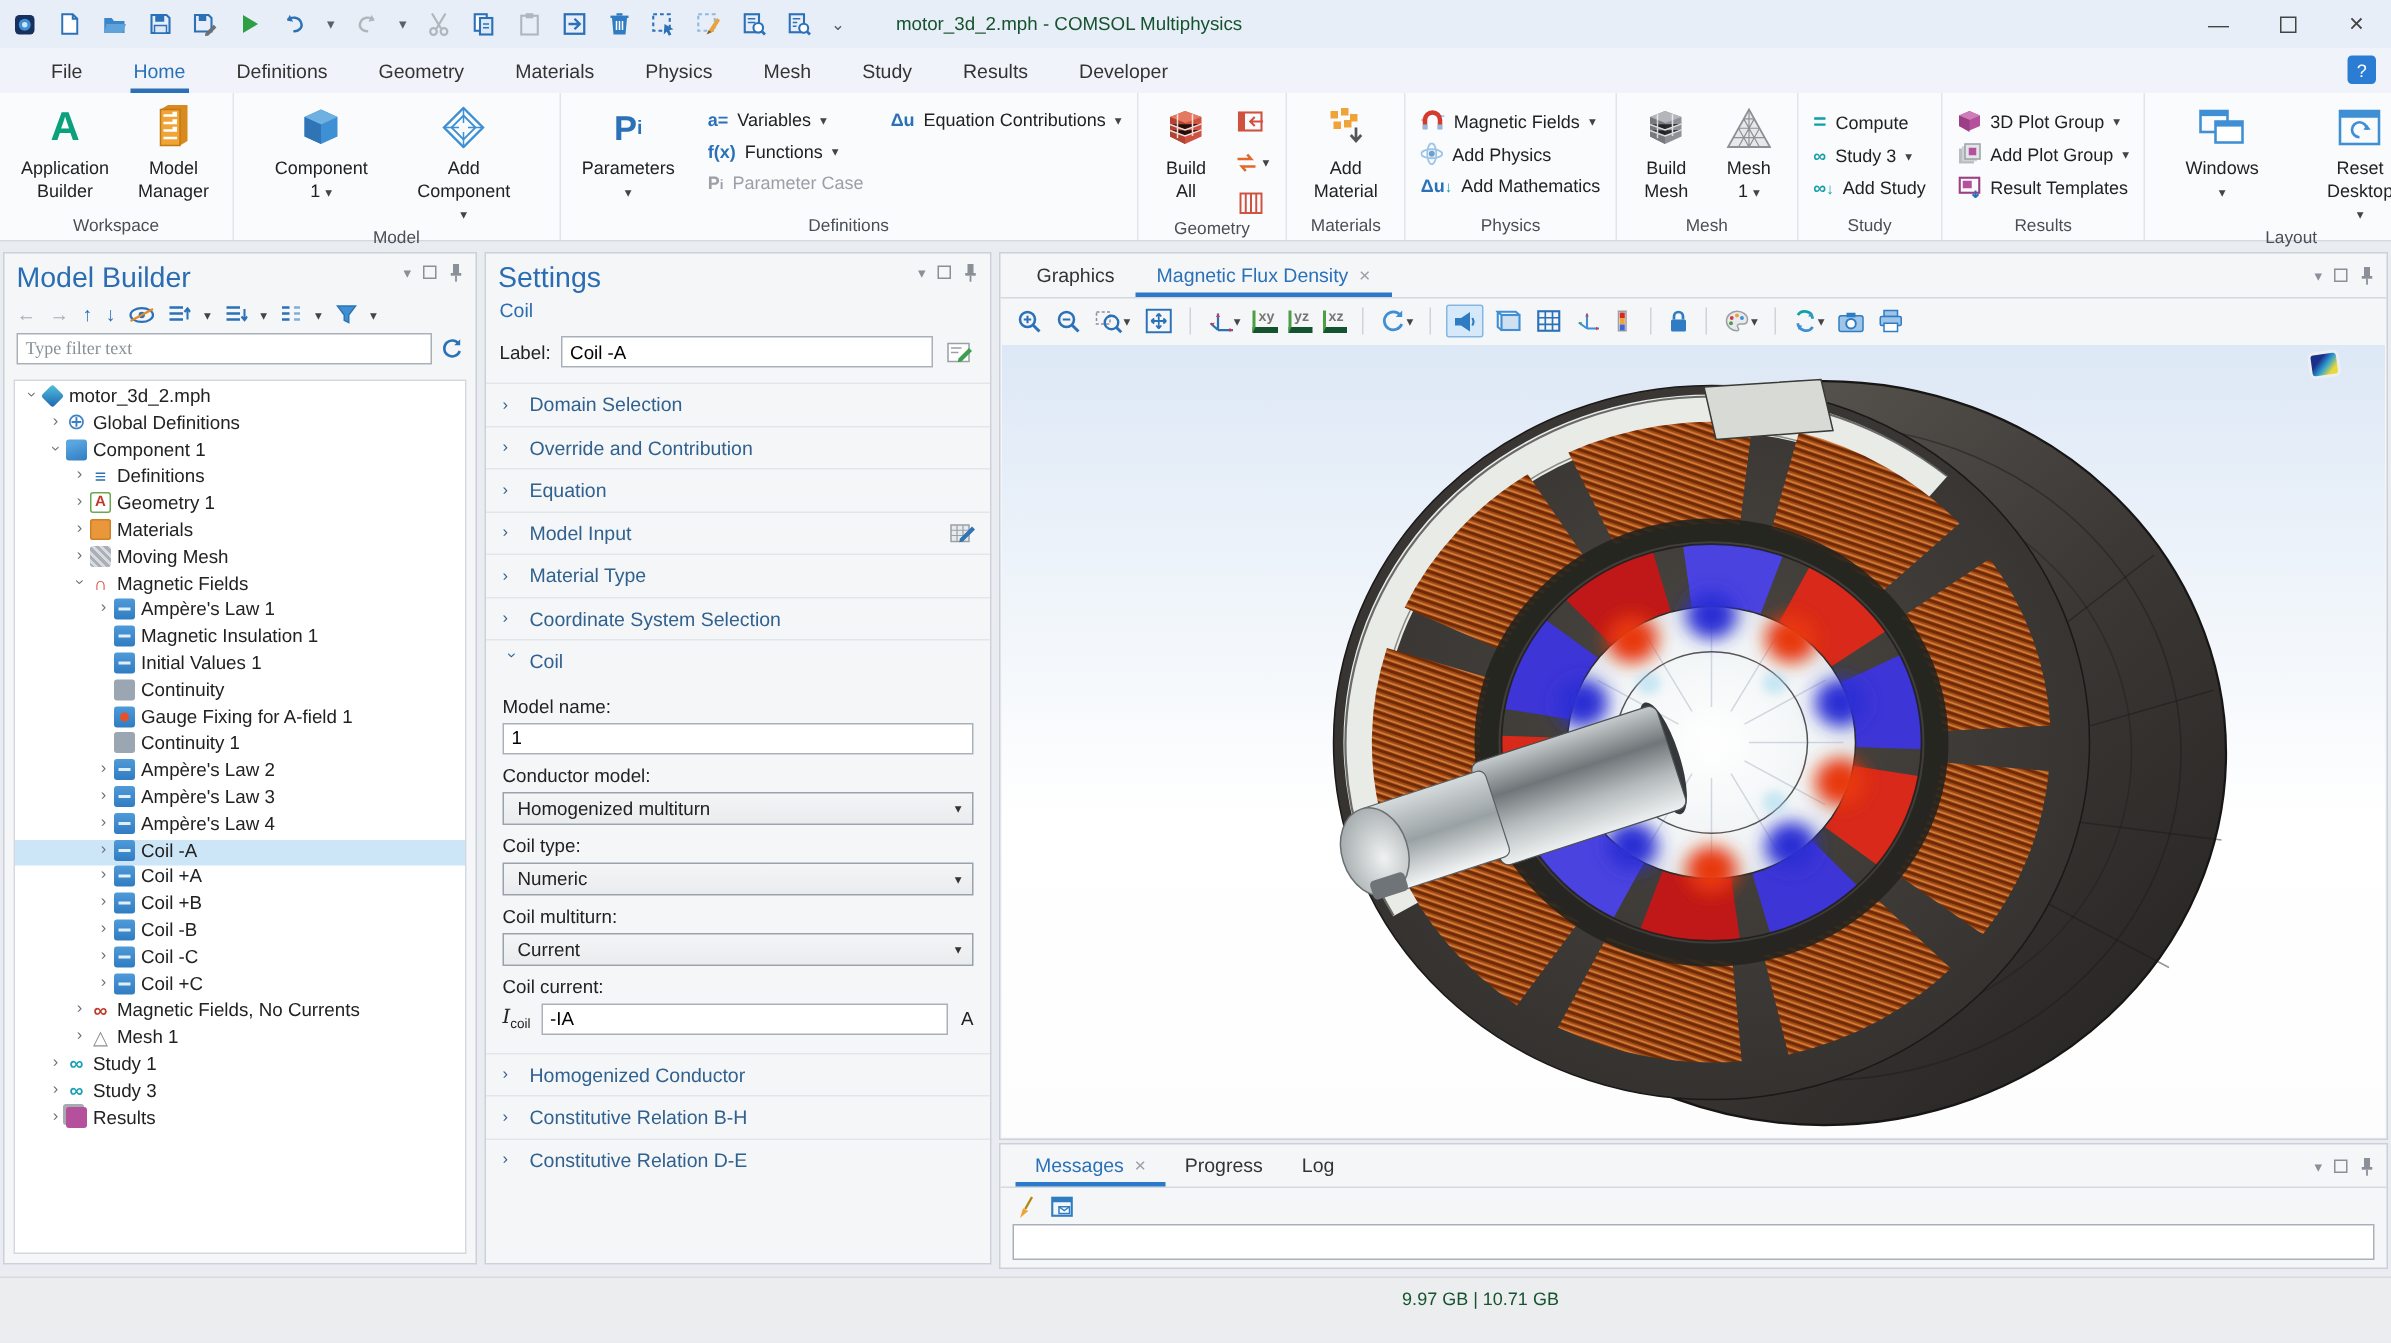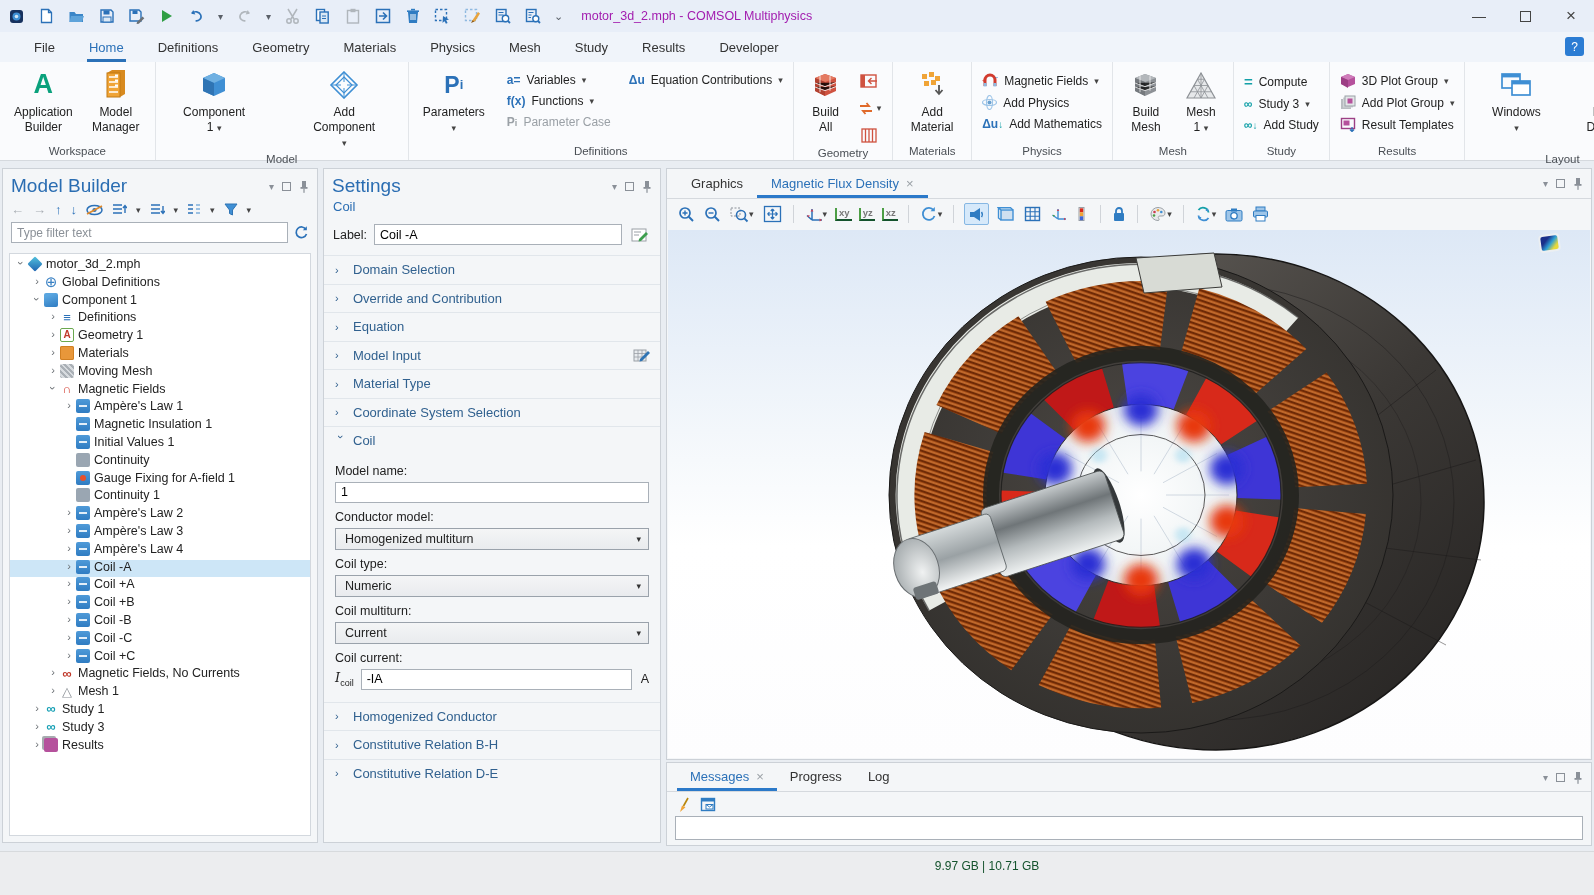--- a/index.html
+++ b/index.html
@@ -5,21 +5,21 @@
   *{box-sizing:border-box;margin:0;padding:0}
   html,body{width:1594px;height:895px;overflow:hidden}
   body{font-family:"Liberation Sans",sans-serif;font-size:12.5px;color:#222;background:#e9edf2}
   .app{position:relative;width:1594px;height:895px;background:#e9edf2;overflow:hidden}
 
   
   .titlebar{position:absolute;left:0;top:0;width:1594px;height:32px;background:#e8eef8;display:flex;align-items:center;padding-left:8px}
   .qat{display:flex;align-items:center;gap:13px}
   .qicon{display:inline-flex;width:17px;height:17px;align-items:center;justify-content:center}
   .qchev{color:#5a6068;font-size:10px}
-  .win-title{margin-left:18px;font-size:12.5px;color:#a21caf}
+  .win-title{margin-left:34px;font-size:12.5px;color:#14532d}
   .wincontrols{position:absolute;right:0;top:0;height:32px;display:flex}
   .wbtn{width:46px;height:32px;display:flex;align-items:center;justify-content:center;color:#444;font-size:14px}
 
   
   .menubar{position:absolute;left:0;top:32px;width:1594px;height:30px;background:#f0f4fa;display:flex;align-items:stretch;padding-left:32px}
   .mitem{display:flex;align-items:center;padding:0 2px;margin-right:30px;font-size:13px;color:#333;border-bottom:3px solid transparent;padding-top:3px}
   .mitem.active{color:#2b71b8;border-bottom-color:#2b71b8}
   .helpbtn{position:absolute;right:10px;top:5px;width:19px;height:19px;background:#2b7cd3;color:#fff;border-radius:3px;display:flex;align-items:center;justify-content:center;font-size:12px}
 
   
@@ -32,32 +32,32 @@
   .smallcol{display:flex;flex-direction:column;gap:7px;padding-top:7px}
   .smallbtn{display:flex;align-items:center;gap:6px;font-size:12px;color:#222;white-space:nowrap}
   .smallbtn.disabled{color:#9aa0a6}
   .chev{font-size:9px;color:#444}
   .glyph-blue{color:#2b71b8;font-weight:bold}
   .glyph-teal{color:#13a0a8;font-weight:bold}
   .glyph-gray{color:#9aa0a6;font-weight:bold}
 
   
   .panel{position:absolute;background:#f4f6f8;border:1px solid #ccd1d7}
-  .phead{display:flex;align-items:center;padding:6px 8px 2px}
+  .phead{display:flex;align-items:flex-start;padding:6px 8px 2px}
   .ptitle{font-size:19px;color:#2a6db2}
   .pctrl{margin-left:auto;display:flex;gap:8px;align-items:center;color:#8a9098}
   .csq{width:9px;height:9px;border:1.4px solid #8a9098;display:inline-block}
 
   
   #mb{left:2px;top:168px;width:316px;height:675px}
   .mtools{display:flex;align-items:center;gap:9px;padding:3px 8px 5px;font-size:13px}
   .mt{color:#2b71b8}
   .mt.gray{color:#a8adb3}
   .filterrow{display:flex;align-items:center;gap:6px;padding:0 8px 5px}
-  .filter{flex:1;height:21px;border:1px solid #a9b0b8;background:#fff;padding:0 5px;font-size:12px;font-family:Liberation Sans, sans-serif;color:#a21caf}
+  .filter{flex:1;height:21px;border:1px solid #a9b0b8;background:#fff;padding:0 5px;font-size:12px;font-family:Liberation Serif, serif;color:#a21caf}
   .filter::placeholder{color:#8a9097}
   .tree{position:absolute;left:6px;right:6px;top:84px;bottom:6px;background:#fff;border:1px solid #d3d8de;overflow:hidden;padding-top:3px}
   .trow{display:flex;align-items:flex-start;height:17.8px;font-size:12.5px;white-space:nowrap}
   .trow.sel{background:#cde6f7}
   .texp{width:14px;text-align:center;color:#6b7075;font-size:11px;flex:none}
   .texp.d{transform:rotate(90deg)}
   .tlabel{margin-left:4px}
   .ti{width:14px;height:14px;border-radius:2px;flex:none;display:inline-flex;align-items:center;justify-content:center;font-size:11px;line-height:1}
   .ti-mph{background:linear-gradient(135deg,#52c2de,#1f63b0);transform:rotate(45deg) scale(.78);border-radius:2px}
   .ti-globe{color:#3b82c4;font-size:15px}
@@ -101,21 +101,21 @@
   
   #gx{left:666px;top:168px;width:926px;height:592px;background:#f4f6f8}
   .gtabs{display:flex;align-items:stretch;height:30px;border-bottom:1px solid #d5d9de;padding-left:10px;position:relative}
   .gtab{display:flex;align-items:center;gap:7px;padding:0 14px;font-size:13px;color:#333;border-bottom:3px solid transparent;padding-top:2px}
   .gtab.active{color:#2b71b8;border-bottom-color:#2b79c9}
   .tclose{color:#9aa0a6;font-size:13px}
   .gtools{display:flex;align-items:center;gap:7px;height:30px;padding-left:10px}
   .gi{display:inline-flex;align-items:center;justify-content:center;height:22px;padding:0 1px}
   .gi.hl{background:#d6e9fa;border:1px solid #86b7e3;border-radius:2px;padding:0 3px}
   .gsep{width:1px;height:18px;background:#d0d4d9;margin:0 3px}
-  .axlbl{font-size:9.5px;color:#777;border-left:2px solid #4c9e45;border-bottom:2px solid #14532d;padding:0 2px 1px;line-height:10px;font-weight:bold}
+  .axlbl{font-size:9.5px;color:#777;border-left:2px solid #4c9e45;border-bottom:4px solid #14532d;padding:0 2px 1px;line-height:10px;font-weight:bold}
   .viewport{position:absolute;left:1px;right:1px;top:61px;bottom:1px;background:linear-gradient(180deg,#dde8f6 0%,#f3f7fb 38%,#ffffff 60%,#fdfdfe 100%);overflow:hidden}
   .thumb{position:absolute;right:32px;top:6px;width:17px;height:14px;border-radius:2px;background:linear-gradient(135deg,#1a2f8a 30%,#2e9fd4 55%,#e8d93a 80%);box-shadow:0 0 0 2px #eceff1;transform:rotate(-8deg)}
 
   
   #ms{left:666px;top:762px;width:926px;height:84px;background:#f4f6f8}
   .mtabs{display:flex;height:29px;border-bottom:1px solid #d5d9de;padding-left:10px}
   .mtab{display:flex;align-items:center;gap:7px;padding:0 13px;font-size:13px;color:#333;border-bottom:3px solid transparent;padding-top:2px}
   .mtab.active{color:#2b71b8;border-bottom-color:#2b79c9}
   .mstools{display:flex;align-items:center;gap:9px;height:25px;padding-left:10px}
   .msinput{position:absolute;left:8px;right:8px;bottom:5px;height:24px;background:#fff;border:1px solid #a9b0b8}
@@ -293,21 +293,21 @@
                 <rect x="12" y="14.5" width="3" height="2" fill="#fff"></rect>
               </svg>
             </span>
           <span>Model Manager</span>
         </div>
       </div>
       <div class="rlabel">Workspace</div>
     </div>
 
     <div class="rgroup" style="padding:4px 26px 0">
-      <div class="rcontent" style="gap:60px">
+      <div class="rcontent" style="gap:25px">
         <div class="bigbtn">
           <span class="bic">
               <svg width="30" height="28" viewBox="0 0 30 28">
                 <path d="M15 2l11 5v13l-11 5L4 20V7z" fill="#3f8fd4"></path>
                 <path d="M15 2l11 5-11 5L4 7z" fill="#6fb0e2"></path>
                 <path d="M15 12v13L4 20V7z" fill="#2f74b4"></path>
               </svg>
             </span>
           <span><span>Component 1</span> <span class="chev">▾</span></span>
         </div>

